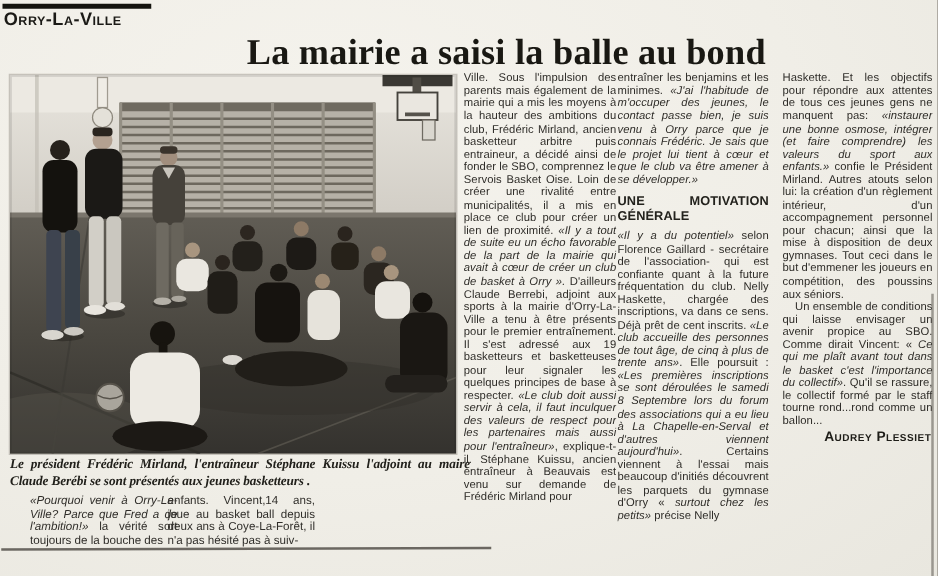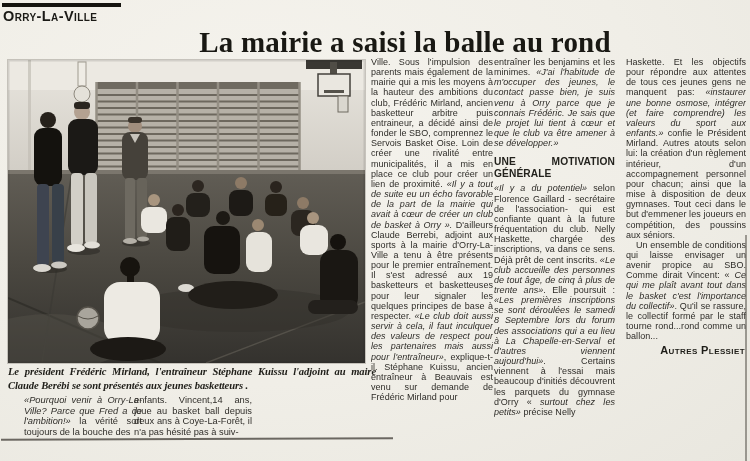--- a/index.html
+++ b/index.html
@@ -58,21 +58,21 @@
   .right-rule{position:absolute;left:745px;top:235px;width:2px;height:226px;background:#57534c;opacity:.55;}
 </style>
 </head>
 <body>
 
 <div class="page">
 
   <div class="section-rule"></div>
   <div class="section-label">Orry-La-Ville</div>
 
-  <h1 class="headline">La mairie a saisi la balle au rond</h1>
+  <h1 class="headline">La mairie a saisi la balle au bond</h1>
 
   <figure class="photo">
     <svg viewBox="0 0 357 303" preserveAspectRatio="none">
       <defs>
         <linearGradient id="wallG" x1="0" y1="0" x2="0" y2="1">
           <stop offset="0" stop-color="#e8e5de"></stop>
             <stop offset="1" stop-color="#d2cec6"></stop>
         </linearGradient>
         <linearGradient id="floorG" x1="0" y1="0" x2="0" y2="1">
           <stop offset="0" stop-color="#615d55"></stop>
@@ -222,18 +222,18 @@
 
   <div class="col c2">
     <p><span>entraîner les benjamins et les minimes. </span><span style="font-style: italic;">«J'ai l'habitude de m'occuper des jeunes, le contact passe bien, je suis venu à Orry parce que je connais Frédéric. Je sais que le projet lui tient à cœur et que le club va être amener à se développer.»</span></p>
     <h3 class="subheading">UNE MOTIVATION GÉNÉRALE</h3>
     <p><span style="font-style: italic;">«Il y a du potentiel»</span><span> selon Florence Gaillard - secrétaire de l'association- qui est confiante quant à la future fréquentation du club. Nelly Haskette, chargée des inscriptions, va dans ce sens. Déjà prêt de cent inscrits. </span><span style="font-style: italic;">«Le club accueille des personnes de tout âge, de cinq à plus de trente ans»</span><span>. Elle poursuit : </span><span style="font-style: italic;">«Les premières inscriptions se sont déroulées le samedi 8 Septembre lors du forum des associations qui a eu lieu à La Chapelle-en-Serval et d'autres viennent aujourd'hui»</span><span>. Certains viennent à l'essai mais beaucoup d'initiés découvrent les parquets du gymnase d'Orry « </span><span style="font-style: italic;">surtout chez les petits»</span><span> précise Nelly</span></p>
   </div>
 
   <div class="col c3">
     <p><span>Haskette. Et les objectifs pour répondre aux attentes de tous ces jeunes gens ne manquent pas: </span><span style="font-style: italic;">«instaurer une bonne osmose, intégrer (et faire comprendre) les valeurs du sport aux enfants.»</span><span> confie le Président Mirland. Autres atouts selon lui: la création d'un règlement intérieur, d'un accompagnement personnel pour chacun; ainsi que la mise à disposition de deux gymnases. Tout ceci dans le but d'emmener les joueurs en compétition, des poussins aux séniors.</span></p>
     <p class="indent"><span>Un ensemble de conditions qui laisse envisager un avenir propice au SBO. Comme dirait Vincent: « </span><span style="font-style: italic;">Ce qui me plaît avant tout dans le basket c'est l'importance du collectif»</span><span>. Qu'il se rassure, le collectif formé par le staff tourne rond...rond comme un ballon...</span></p>
-    <div class="byline">Autres Plessiet</div>
+    <div class="byline">Audrey Plessiet</div>
   </div>
 
   <div class="right-rule"></div>
 
 </div>
 
 </body></html>

